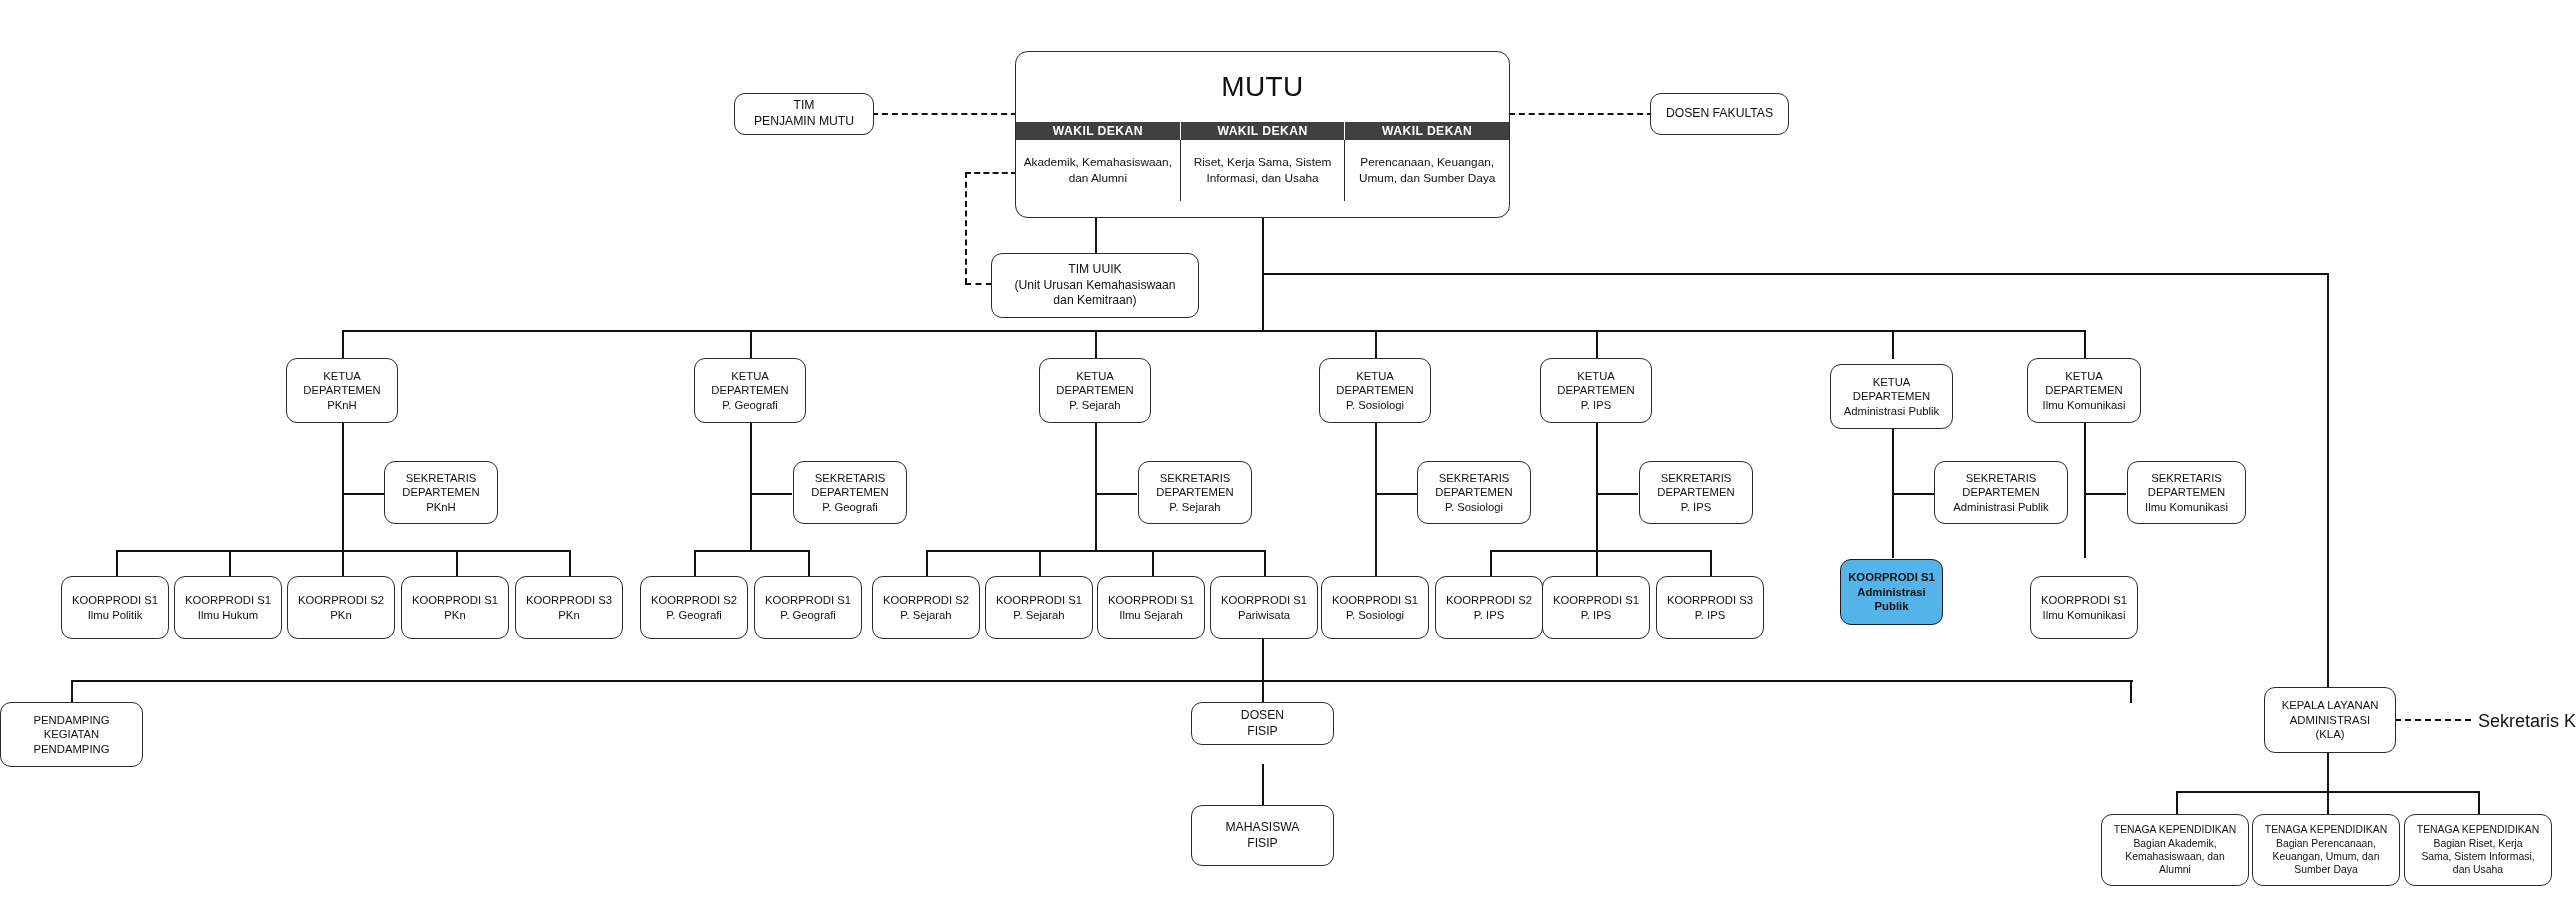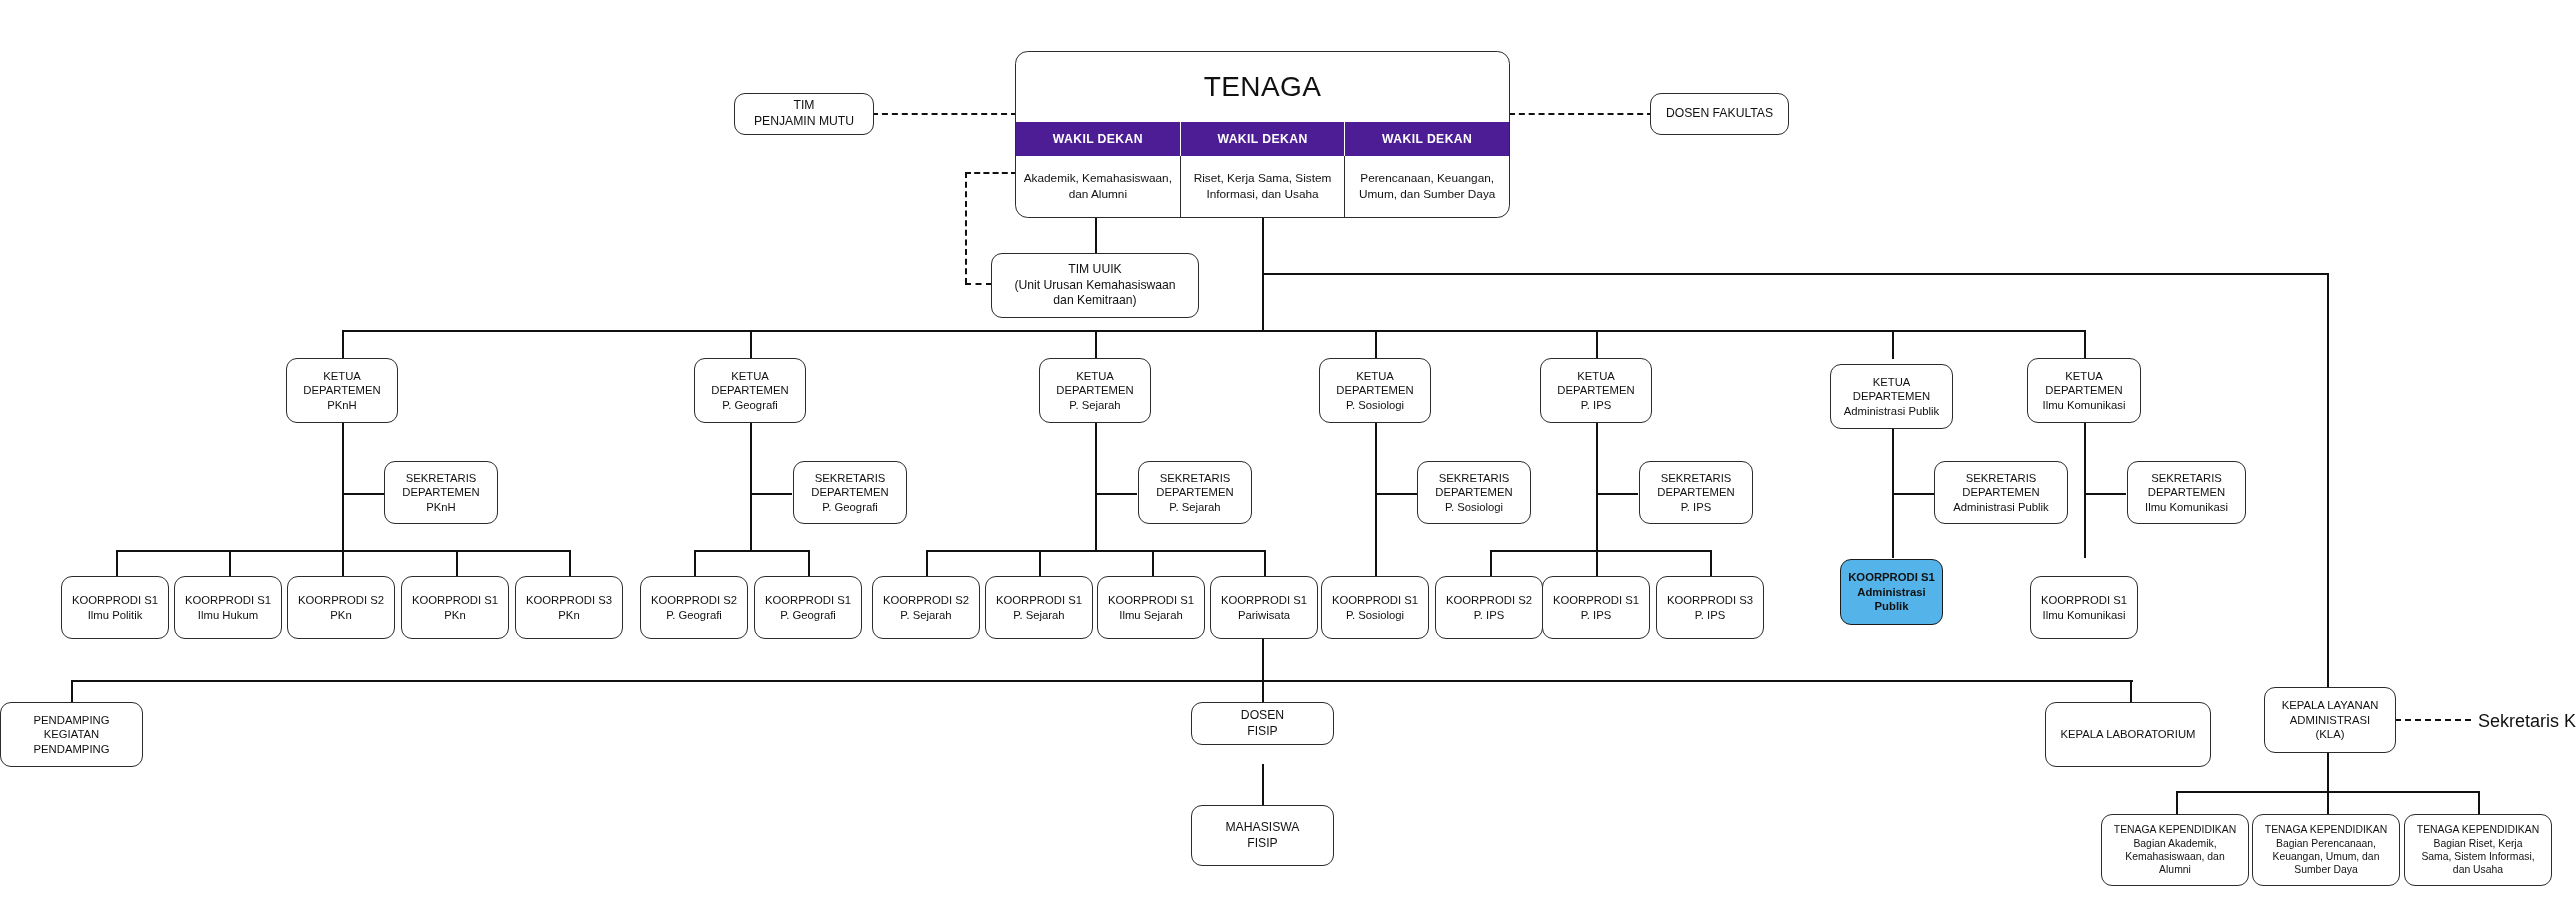--- a/index.html
+++ b/index.html
@@ -64,22 +64,22 @@
     height:70px;
     display:flex;
     align-items:center;
     justify-content:center;
     font-size:28px;
     letter-spacing:0.4px;
     color:#111;
   }
   #wd-header{
     display:flex;
-    height:34px;
-    background:#4c1d95;
+    height:18px;
+    background:#404040;
   }
   #wd-header .cell{
     flex:1;
     color:#ffffff;
     font-size:12.2px;
     font-weight:bold;
     letter-spacing:0.4px;
     display:flex;
     align-items:center;
     justify-content:center;
@@ -213,21 +213,21 @@
 
   <div class="dash-h" style="left:2395px;top:719px;width:76px;"></div>
 
   <div class="ln lv" style="left:2327px;top:753px;height:38px;"></div>
   <div class="ln lh" style="left:2176px;top:791px;width:303px;"></div>
   <div class="ln lv" style="left:2176px;top:791px;height:23.5px;"></div>
   <div class="ln lv" style="left:2327px;top:791px;height:23.5px;"></div>
   <div class="ln lv" style="left:2478px;top:791px;height:23.5px;"></div>
 
   <div id="dekan-box">
-    <div id="dekan-title">TENAGA</div>
+    <div id="dekan-title">MUTU</div>
     <div id="wd-header">
       <div class="cell">WAKIL DEKAN</div>
       <div class="cell">WAKIL DEKAN</div>
       <div class="cell">WAKIL DEKAN</div>
     </div>
     <div id="wd-body">
       <div class="cell">
         <span class="txt">
           <span class="l1">Akademik,</span>
           <span class="l2">Kemahasiswaan, dan</span>
@@ -490,25 +490,20 @@
     </span>
   </div>
 
   <div class="node n-mid" style="left:1191px;top:805px;width:143px;height:61px;">
     <span class="txt">
       <span class="l1">MAHASISWA</span>
       <span class="l2">FISIP</span>
     </span>
   </div>
 
-  <div class="node n-small" style="left:2045px;top:702px;width:166px;height:65px;">
-    <span class="txt">
-      <span class="l1">KEPALA LABORATORIUM</span>
-    </span>
-  </div>
 
   <div class="node n-small" style="left:2264px;top:687px;width:132px;height:66px;">
     <span class="txt">
       <span class="l1">KEPALA LAYANAN</span>
       <span class="l2">ADMINISTRASI</span>
       <span class="l3">(KLA)</span>
     </span>
   </div>
 
   <div class="plain-label" style="left:2478px;top:711px;">Sekretaris KLA</div>

